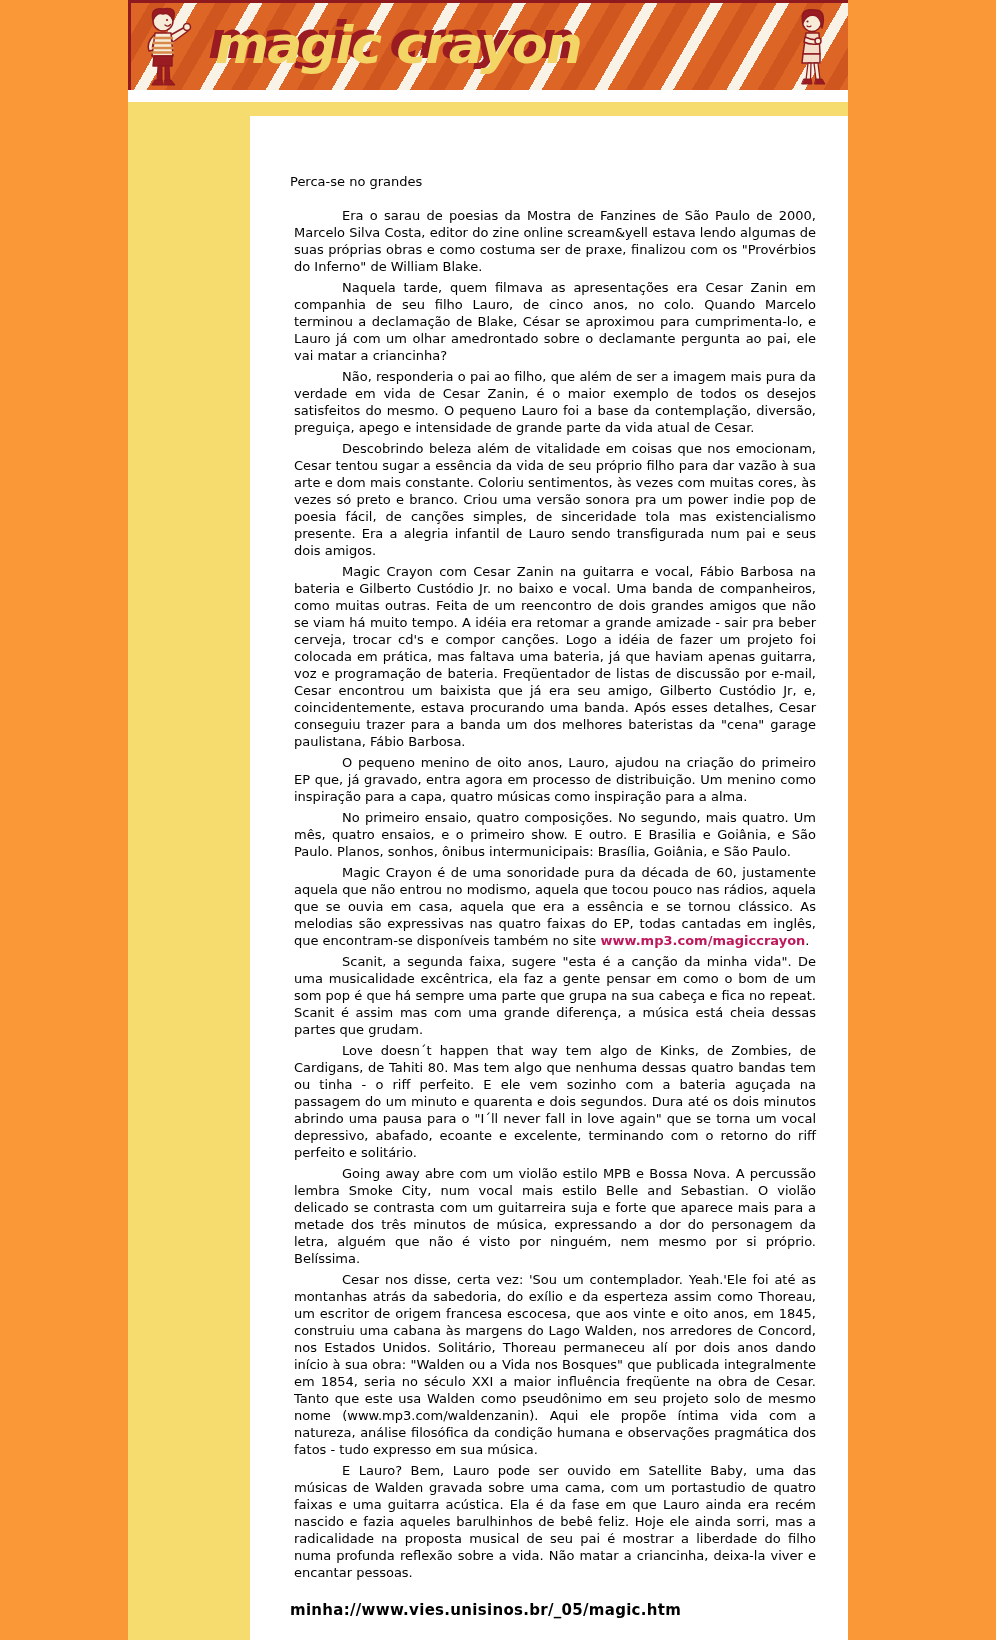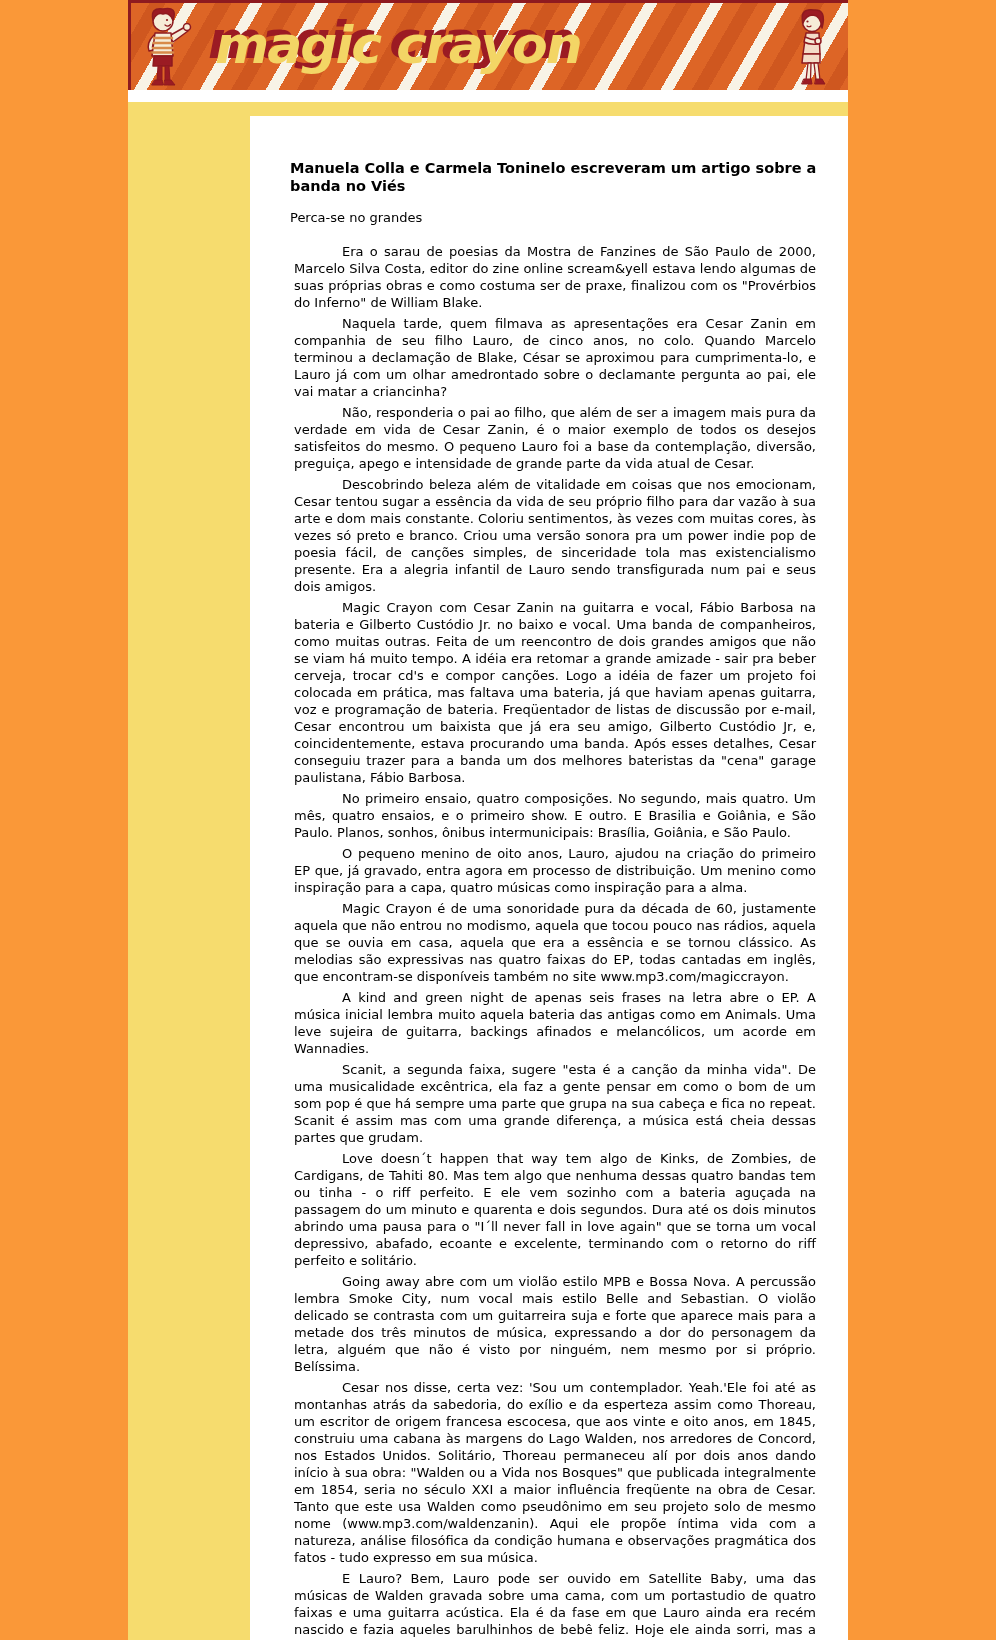--- a/index.html
+++ b/index.html
@@ -41,21 +41,21 @@
   }
   .heading{
     margin:0;font-size:14.5px;line-height:18px;font-weight:bold;
   }
   .subtitle{margin:14px 0 0 0;font-size:13px;line-height:17px;}
   .body-text{margin-top:17px;}
   p.para{
     margin:4px;font-size:13px;line-height:17px;
     text-align:justify;text-indent:48px;
   }
-  .inline-link{color:#000000;font-weight:normal;cursor:pointer;}
+  .inline-link{color:#be185d;font-weight:bold;cursor:pointer;}
   .footer-url{
     margin:20px 0 0 0;font-size:15px;font-weight:bold;letter-spacing:0.3px;
   }
 </style>
 </head>
 <body>
 
 <div class="page">
   <div class="site">
 
@@ -96,32 +96,30 @@
           <path d="M16,73 L23,73 L24,78 L14,78 Z" fill="#9b1b23" stroke-width="1"></path>
           <path d="M28,73 L34,73 L37,78 L27,78 Z" fill="#9b1b23" stroke-width="1"></path>
         </g>
       </svg>
     </div>
 
     <div class="white-strip"></div>
 
     <div class="yellow-area">
       <div class="panel">
-        <h1 class="heading">Manuela Colla e Carmela Toninelo escreveram um artigo sobre a banda no Viés</h1>
         <p class="subtitle">Perca-se no grandes</p>
         <div class="body-text">
             <p class="para"><span>Era o sarau de poesias da Mostra de Fanzines de São Paulo de 2000, Marcelo Silva Costa, editor do zine online scream&amp;yell estava lendo algumas de suas próprias obras e como costuma ser de praxe, finalizou com os "Provérbios do Inferno" de William Blake.</span></p>
             <p class="para"><span>Naquela tarde, quem filmava as apresentações era Cesar Zanin em companhia de seu filho Lauro, de cinco anos, no colo. Quando Marcelo terminou a declamação de Blake, César se aproximou para cumprimenta-lo, e Lauro já com um olhar amedrontado sobre o declamante pergunta ao pai, ele vai matar a criancinha?</span></p>
             <p class="para"><span>Não, responderia o pai ao filho, que além de ser a imagem mais pura da verdade em vida de Cesar Zanin, é o maior exemplo de todos os desejos satisfeitos do mesmo. O pequeno Lauro foi a base da contemplação, diversão, preguiça, apego e intensidade de grande parte da vida atual de Cesar.</span></p>
             <p class="para"><span>Descobrindo beleza além de vitalidade em coisas que nos emocionam, Cesar tentou sugar a essência da vida de seu próprio filho para dar vazão à sua arte e dom mais constante. Coloriu sentimentos, às vezes com muitas cores, às vezes só preto e branco. Criou uma versão sonora pra um power indie pop de poesia fácil, de canções simples, de sinceridade tola mas existencialismo presente. Era a alegria infantil de Lauro sendo transfigurada num pai e seus dois amigos.</span></p>
             <p class="para"><span>Magic Crayon com Cesar Zanin na guitarra e vocal, Fábio Barbosa na bateria e Gilberto Custódio Jr. no baixo e vocal. Uma banda de companheiros, como muitas outras. Feita de um reencontro de dois grandes amigos que não se viam há muito tempo. A idéia era retomar a grande amizade - sair pra beber cerveja, trocar cd's e compor canções. Logo a idéia de fazer um projeto foi colocada em prática, mas faltava uma bateria, já que haviam apenas guitarra, voz e programação de bateria. Freqüentador de listas de discussão por e-mail, Cesar encontrou um baixista que já era seu amigo, Gilberto Custódio Jr, e, coincidentemente, estava procurando uma banda. Após esses detalhes, Cesar conseguiu trazer para a banda um dos melhores bateristas da "cena" garage paulistana, Fábio Barbosa.</span></p>
+            <p class="para"><span>O pequeno menino de oito anos, Lauro, ajudou na criação do primeiro EP que, já gravado, entra agora em processo de distribuição. Um menino como inspiração para a capa, quatro músicas como inspiração para a alma.</span></p>
             <p class="para"><span>No primeiro ensaio, quatro composições. No segundo, mais quatro. Um mês, quatro ensaios, e o primeiro show. E outro. E Brasilia e Goiânia, e São Paulo. Planos, sonhos, ônibus intermunicipais: Brasília, Goiânia, e São Paulo.</span></p>
-            <p class="para"><span>O pequeno menino de oito anos, Lauro, ajudou na criação do primeiro EP que, já gravado, entra agora em processo de distribuição. Um menino como inspiração para a capa, quatro músicas como inspiração para a alma.</span></p>
             <p class="para"><span>Magic Crayon é de uma sonoridade pura da década de 60, justamente aquela que não entrou no modismo, aquela que tocou pouco nas rádios, aquela que se ouvia em casa, aquela que era a essência e se tornou clássico. As melodias são expressivas nas quatro faixas do EP, todas cantadas em inglês, que encontram-se disponíveis também no site </span><span class="inline-link">www.mp3.com/magiccrayon</span><span>.</span></p>
-            <p class="para"><span>A kind and green night de apenas seis frases na letra abre o EP. A música inicial lembra muito aquela bateria das antigas como em Animals. Uma leve sujeira de guitarra, backings afinados e melancólicos, um acorde em Wannadies.</span></p>
             <p class="para"><span>Scanit, a segunda faixa, sugere "esta é a canção da minha vida". De uma musicalidade excêntrica, ela faz a gente pensar em como o bom de um som pop é que há sempre uma parte que grupa na sua cabeça e fica no repeat. Scanit é assim mas com uma grande diferença, a música está cheia dessas partes que grudam.</span></p>
             <p class="para"><span>Love doesn´t happen that way tem algo de Kinks, de Zombies, de Cardigans, de Tahiti 80. Mas tem algo que nenhuma dessas quatro bandas tem ou tinha - o riff perfeito. E ele vem sozinho com a bateria aguçada na passagem do um minuto e quarenta e dois segundos. Dura até os dois minutos abrindo uma pausa para o "I´ll never fall in love again" que se torna um vocal depressivo, abafado, ecoante e excelente, terminando com o retorno do riff perfeito e solitário.</span></p>
             <p class="para"><span>Going away abre com um violão estilo MPB e Bossa Nova. A percussão lembra Smoke City, num vocal mais estilo Belle and Sebastian. O violão delicado se contrasta com um guitarreira suja e forte que aparece mais para a metade dos três minutos de música, expressando a dor do personagem da letra, alguém que não é visto por ninguém, nem mesmo por si próprio. Belíssima.</span></p>
             <p class="para"><span>Cesar nos disse, certa vez: 'Sou um contemplador. Yeah.'Ele foi até as montanhas atrás da sabedoria, do exílio e da esperteza assim como Thoreau, um escritor de origem francesa escocesa, que aos vinte e oito anos, em 1845, construiu uma cabana às margens do Lago Walden, nos arredores de Concord, nos Estados Unidos. Solitário, Thoreau permaneceu alí por dois anos dando início à sua obra: "Walden ou a Vida nos Bosques" que publicada integralmente em 1854, seria no século XXI a maior influência freqüente na obra de Cesar. Tanto que este usa Walden como pseudônimo em seu projeto solo de mesmo nome (www.mp3.com/waldenzanin). Aqui ele propõe íntima vida com a natureza, análise filosófica da condição humana e observações pragmática dos fatos - tudo expresso em sua música.</span></p>
             <p class="para"><span>E Lauro? Bem, Lauro pode ser ouvido em Satellite Baby, uma das músicas de Walden gravada sobre uma cama, com um portastudio de quatro faixas e uma guitarra acústica. Ela é da fase em que Lauro ainda era recém nascido e fazia aqueles barulhinhos de bebê feliz. Hoje ele ainda sorri, mas a radicalidade na proposta musical de seu pai é mostrar a liberdade do filho numa profunda reflexão sobre a vida. Não matar a criancinha, deixa-la viver e encantar pessoas.</span></p>
           </div>
         <p class="footer-url">minha://www.vies.unisinos.br/_05/magic.htm</p>
       </div>
     </div>
 

